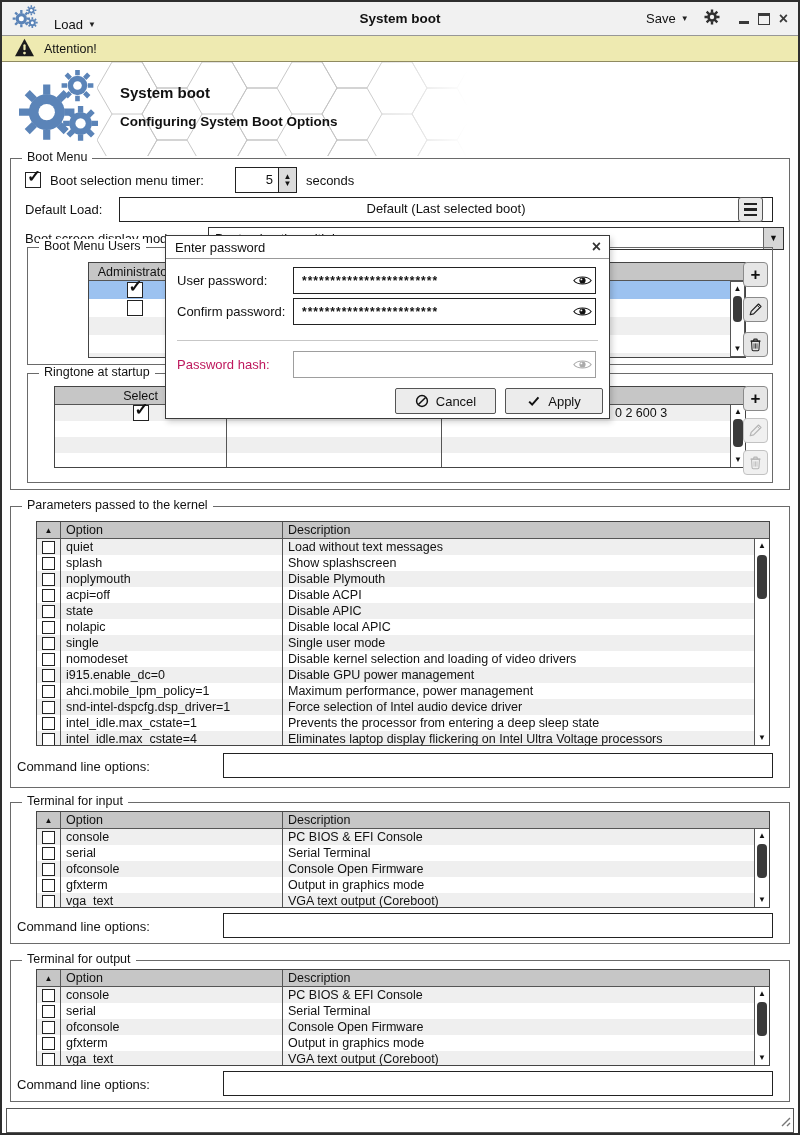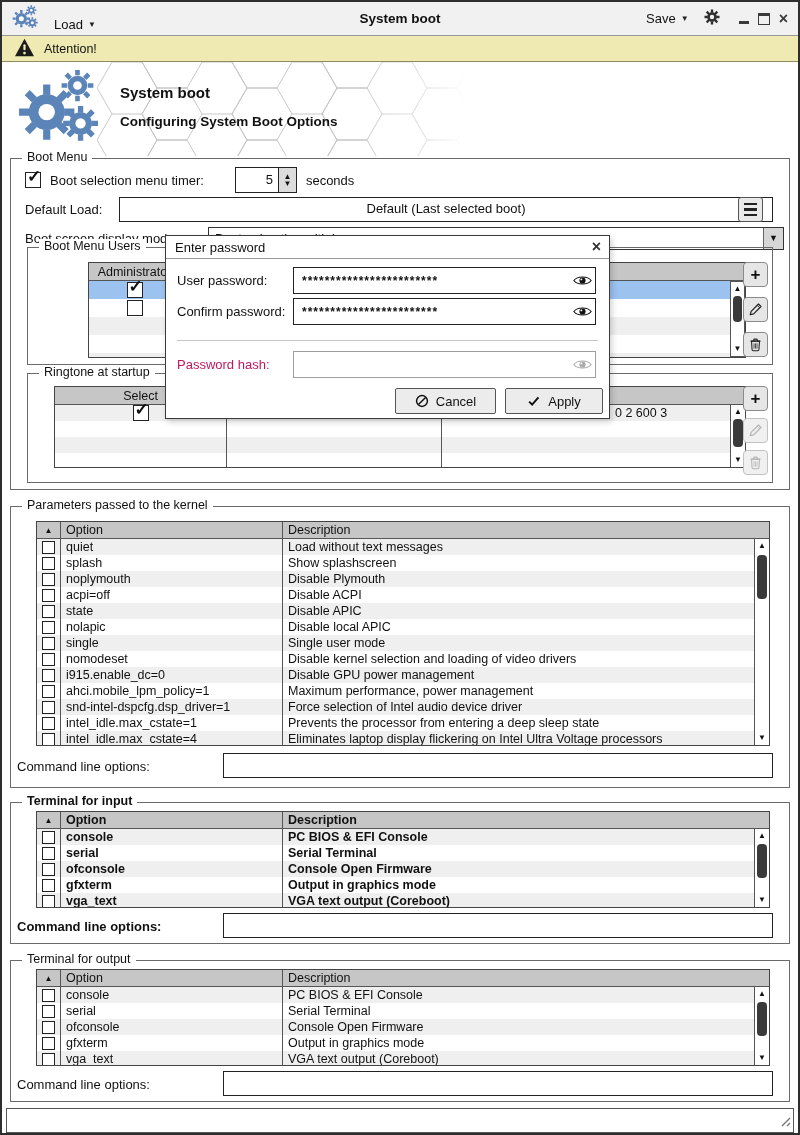--- a/index.html
+++ b/index.html
@@ -32,21 +32,21 @@
   .banner-title{position:absolute;left:118px;top:22px;font-weight:bold;font-size:15px;}
   .banner-sub{position:absolute;left:118px;top:52px;font-weight:bold;font-size:13.5px;}
 
   
   .group{position:absolute;left:8px;right:8px;border:1.3px solid #6a6a6a;background:#fff;box-sizing:border-box;}
   .group-legend{position:absolute;top:-9px;left:11px;background:#fff;padding:0 5px;font-size:12.5px;white-space:nowrap;}
   .subgroup{position:absolute;border:1.3px solid #6a6a6a;box-sizing:border-box;}
 
   .g-boot{top:156px;height:332px;}
   .g-kernel{top:504px;height:282px;}
-  .g-tin{top:800px;height:142px;font-weight:bold;}
+  .g-tin{top:800px;height:142px;}
   .g-tout{top:958px;height:142px;}
 
   
   .row-timer{position:absolute;top:8px;left:14px;display:flex;align-items:center;gap:9px;height:26px;}
   .cb{width:14px;height:14px;border:1.7px solid #222;background:#fff;position:relative;display:inline-block;box-sizing:content-box;}
   .cb.checked::after{content:"\2713";position:absolute;left:1px;top:-7px;font-size:17px;font-weight:bold;color:#111;}
   .spin{display:flex;width:62px;height:26px;border:1.7px solid #222;background:#fff;box-sizing:border-box;margin-left:22px;}
   .spin-val{flex:1;text-align:right;padding:4px 5px 0 0;font-size:13px;}
   .spin-btn{width:17px;border-left:1.7px solid #222;background:#dcdcdc;display:flex;flex-direction:column;
             align-items:center;justify-content:center;font-size:8px;line-height:7.5px;color:#111;}

